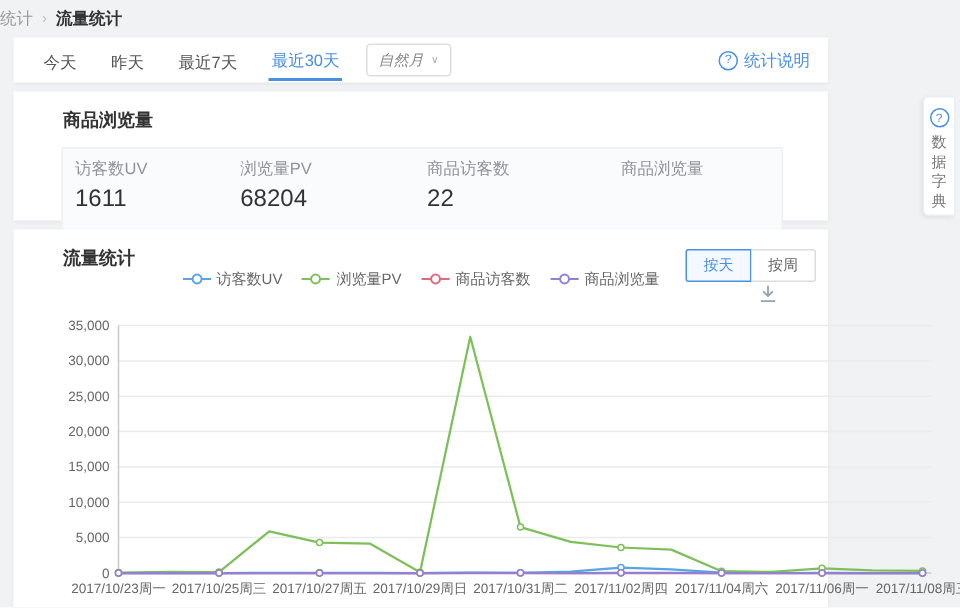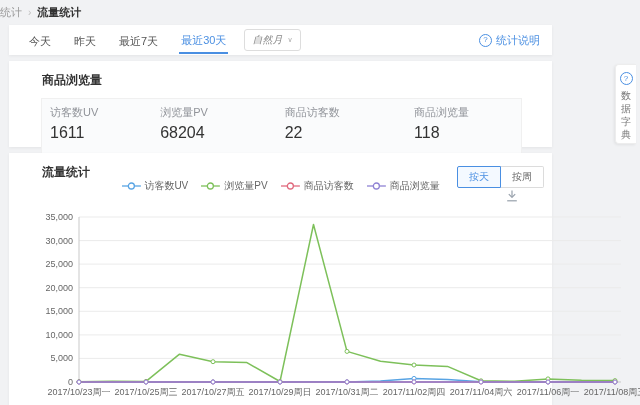--- a/index.html
+++ b/index.html
@@ -78,21 +78,20 @@
   <div class="card overview-card">
     <div class="section-title">商品浏览量</div>
     <div class="ov-table">
       <div class="ov-h">访客数UV</div>
       <div class="ov-h">浏览量PV</div>
       <div class="ov-h">商品访客数</div>
       <div class="ov-h">商品浏览量</div>
       <div class="ov-v">1611</div>
       <div class="ov-v">68204</div>
       <div class="ov-v">22</div>
-      <div class="ov-v">118</div>
     </div>
   </div>
 
   <div class="dict-widget">
     <span class="qcircle">?</span>
     <span class="dict-char">数</span>
     <span class="dict-char">据</span>
     <span class="dict-char">字</span>
     <span class="dict-char">典</span>
   </div>

